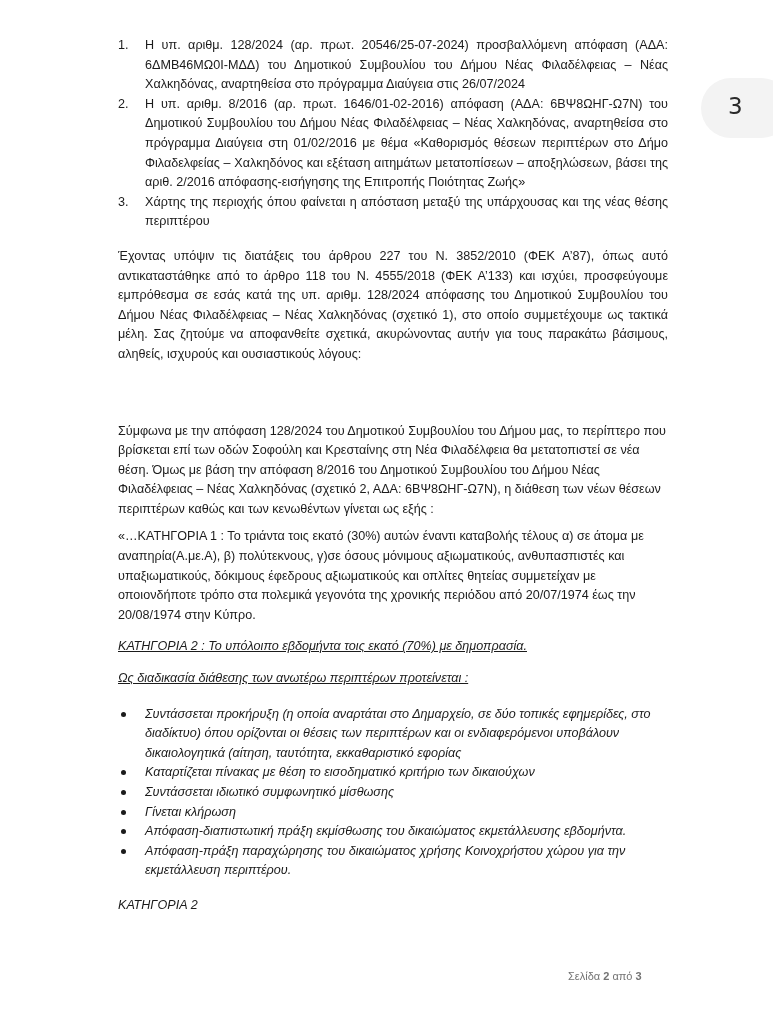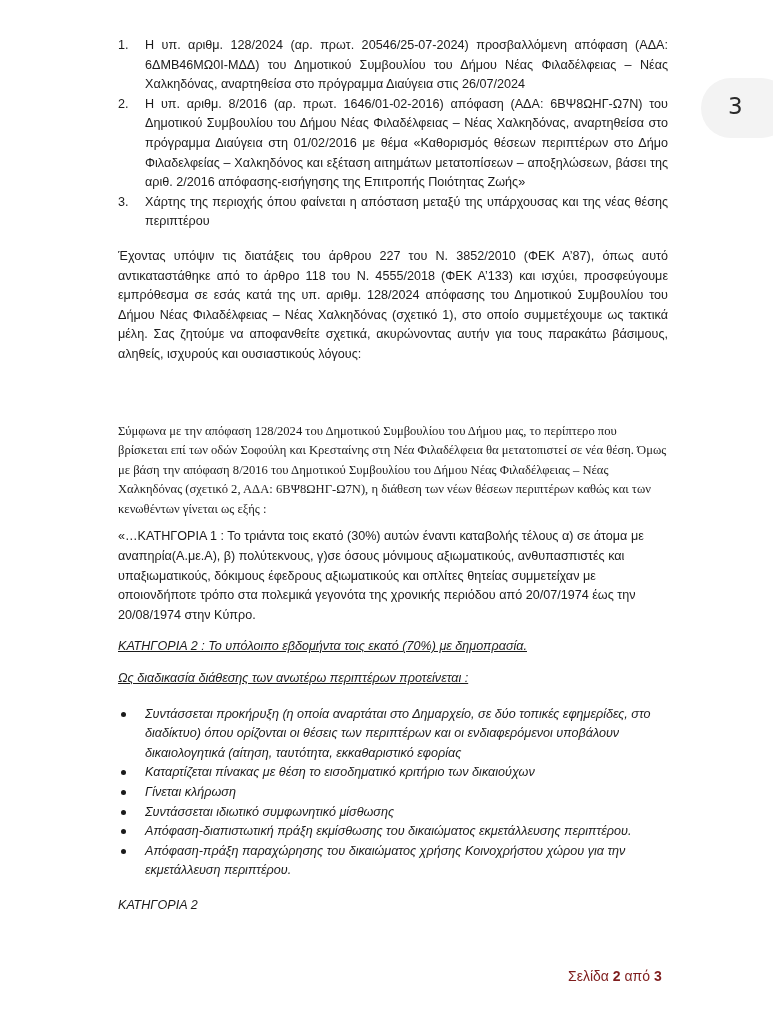--- a/index.html
+++ b/index.html
@@ -35,21 +35,21 @@
       text-align: justify;
       margin-bottom: 0;
     }
     ol.attachments li .num {
       position: absolute;
       left: 0;
       top: 0;
     }
     p { margin: 0; }
     .para-intro { margin-top: 15px; }
-    .para-main { margin-top: 57px; font-family: Liberation Serif, serif; }
+    .para-main { margin-top: 57px; }
     .quote { margin-top: 8px; }
     .italic { font-style: italic; }
     .gap { margin-top: 12px; text-decoration: underline; }
     ul.steps {
       list-style: none;
       margin: 16px 0 0 0;
       padding: 0;
     }
     ul.steps li {
       position: relative;
@@ -63,22 +63,22 @@
       width: 5px;
       height: 5px;
       border-radius: 50%;
       background: #1b1b1b;
     }
     .cat2-heading { margin-top: 15px; font-style: italic; }
     .footer {
       position: absolute;
       left: 568px;
       top: 967px;
-      font-size: 14px;
-      color: #7f1d1d;
+      font-size: 11px;
+      color: #737373;
     }
     .footer b { font-weight: bold; }
     .page-badge {
       position: absolute;
       left: 701px;
       top: 78px;
       width: 90px;
       height: 60px;
       border-radius: 30px;
       background: #f3f3f3;
@@ -128,29 +128,29 @@
     <li>
       <span class="bullet"></span>
       <span>Συντάσσεται προκήρυξη (η οποία αναρτάται στο Δημαρχείο, σε δύο τοπικές εφημερίδες, στο διαδίκτυο) όπου ορίζονται οι θέσεις των περιπτέρων και οι ενδιαφερόμενοι υποβάλουν δικαιολογητικά (αίτηση, ταυτότητα, εκκαθαριστικό εφορίας</span>
     </li>
     <li>
       <span class="bullet"></span>
       <span>Καταρτίζεται πίνακας με θέση το εισοδηματικό κριτήριο των δικαιούχων</span>
     </li>
     <li>
       <span class="bullet"></span>
+      <span>Συντάσσεται ιδιωτικό συμφωνητικό μίσθωσης</span>
+    </li>
+    <li>
+      <span class="bullet"></span>
       <span>Γίνεται κλήρωση</span>
     </li>
     <li>
       <span class="bullet"></span>
-      <span>Συντάσσεται ιδιωτικό συμφωνητικό μίσθωσης</span>
-    </li>
-    <li>
-      <span class="bullet"></span>
-      <span>Απόφαση-διαπιστωτική πράξη εκμίσθωσης του δικαιώματος εκμετάλλευσης περιπτέρου.</span>
+      <span>Απόφαση-διαπιστωτική πράξη εκμίσθωσης του δικαιώματος εκμετάλλευσης εβδομήντα.</span>
     </li>
     <li>
       <span class="bullet"></span>
       <span>Απόφαση-πράξη παραχώρησης του δικαιώματος χρήσης Κοινοχρήστου χώρου για την εκμετάλλευση περιπτέρου.</span>
     </li>
   </ul>
 
   <p class="cat2-heading">ΚΑΤΗΓΟΡΙΑ 2</p>
 </div>
 

